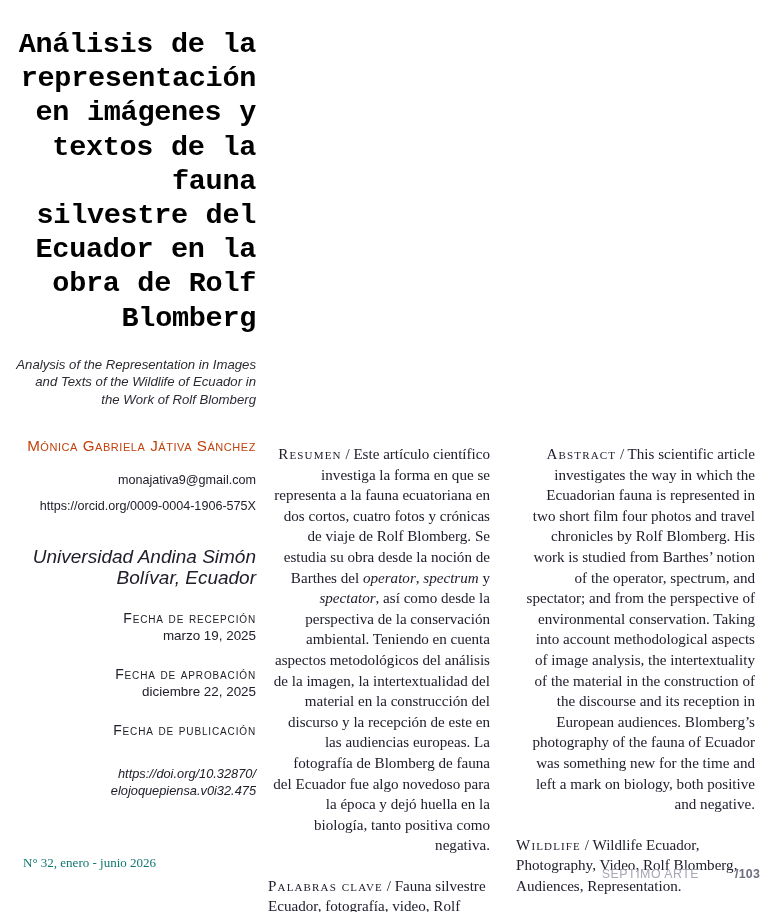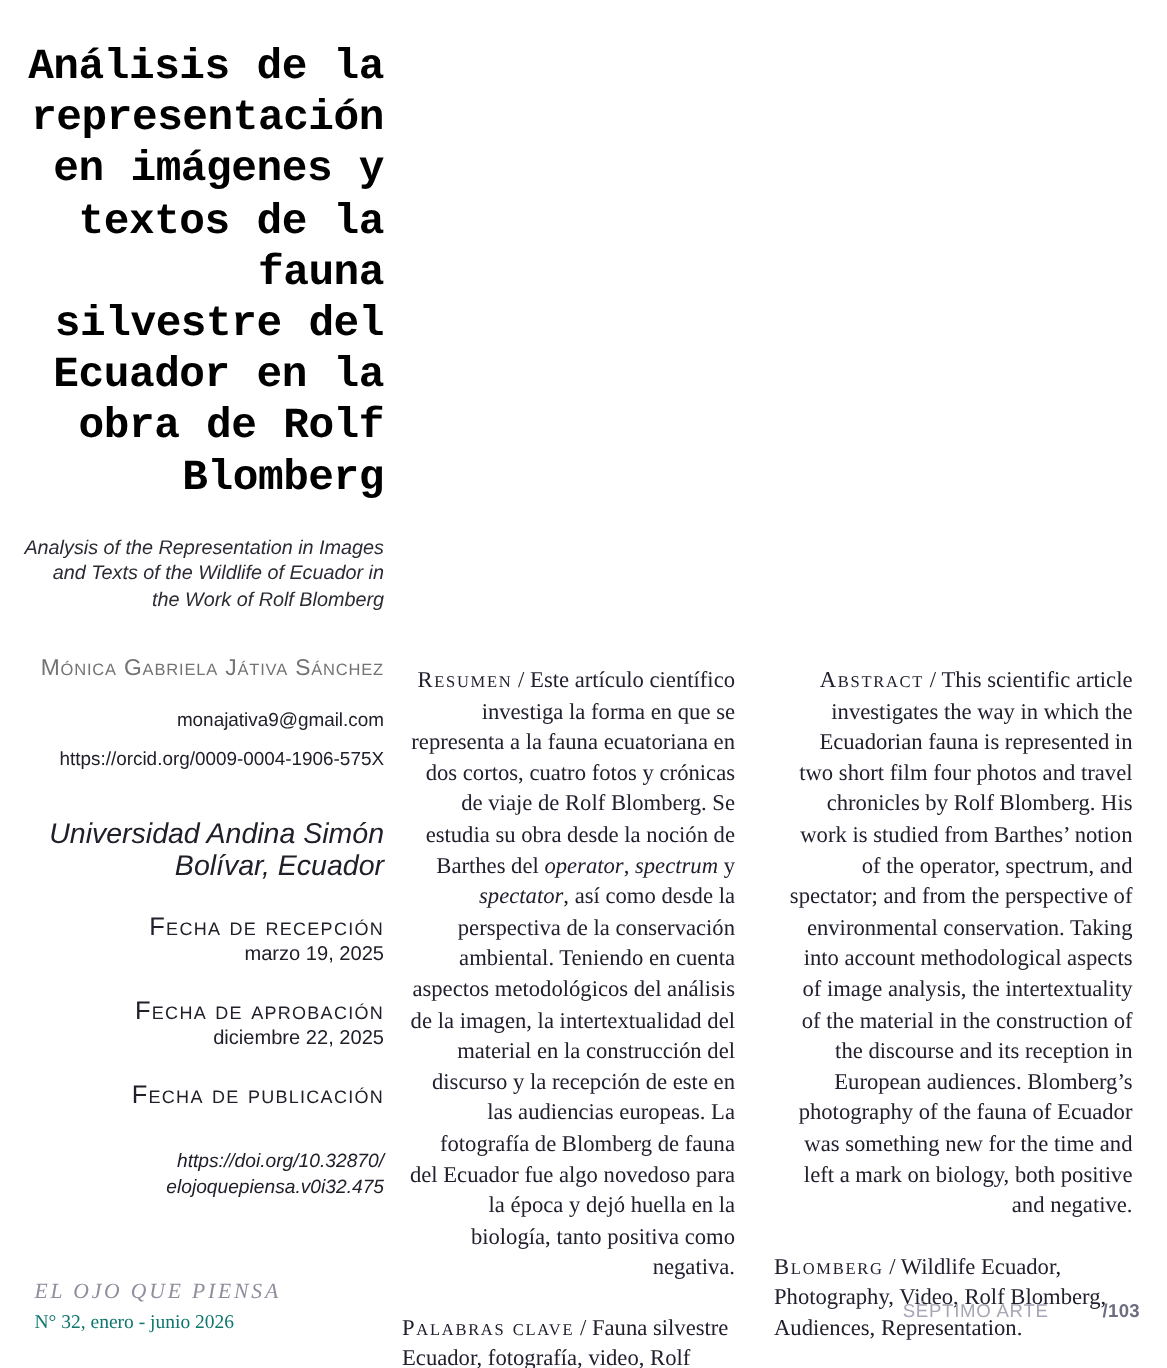--- a/index.html
+++ b/index.html
@@ -46,21 +46,21 @@
     color: #2b2b33;
     margin: 20px 0 0 0;
     text-align: right;
   }
 
   .author-name {
     font-family: "Liberation Sans", sans-serif;
     font-size: 15.2px;
     line-height: 20px;
     letter-spacing: 0.55px;
-    color: #737373;
+    color: #c2410c;
     margin: 28px 0 0 0;
     font-variant: small-caps;
     text-transform: none;
     text-align: right;
     white-space: nowrap;
   }
 
   .author-email {
     font-family: "Liberation Sans", sans-serif;
     font-size: 12.6px;
@@ -88,21 +88,21 @@
     margin: 32px 0 0 0;
     text-align: right;
   }
 
   .date-block {
     margin: 22px 0 0 0;
     text-align: right;
   }
   .date-label {
     font-family: "Liberation Sans", sans-serif;
-    font-size: 17px;
+    font-size: 14px;
     line-height: 16.5px;
     letter-spacing: 0.85px;
     font-variant: small-caps;
     color: #20202a;
     display: block;
   }
   .date-value {
     font-family: "Liberation Sans", sans-serif;
     font-size: 13.4px;
     line-height: 17.5px;
@@ -236,23 +236,22 @@
 
   <div class="col-abstract col-es">
     <p class="abstract-para"><span class="sc-head">Resumen</span><span class="slash"> </span><span>/</span><span> </span><span>Este artículo científico investiga la forma en que se representa a la fauna ecuatoriana en dos cortos, cuatro fotos y crónicas de viaje de Rolf Blomberg. Se estudia su obra desde la noción de Barthes del </span><span class="term-italic">operator</span><span>, </span><span class="term-italic">spectrum</span><span> y </span><span class="term-italic">spectator</span><span>, así como desde la perspectiva de la conservación ambiental. Teniendo en cuenta aspectos metodológicos del análisis de la imagen, la intertextualidad del material en la construcción del discurso y la recepción de este en las audiencias europeas. La fotografía de Blomberg de fauna del Ecuador fue algo novedoso para la época y dejó huella en la biología, tanto positiva como negativa.</span></p>
 
     <p class="kw-para"><span class="sc-head">Palabras clave</span><span class="slash"> </span><span>/</span><span> </span><span>Fauna silvestre Ecuador, fotografía, video, Rolf Blomberg, audiencias, representación.</span></p>
   </div>
 
   <div class="col-abstract col-en">
     <p class="abstract-para"><span class="sc-head">Abstract</span><span class="slash"> </span><span>/</span><span> </span><span>This scientific article investigates the way in which the Ecuadorian fauna is represented in two short film four photos and travel chronicles by Rolf Blomberg. His work is studied from Barthes’ notion of the operator, spectrum, and spectator; and from the perspective of environmental conservation. Taking into account methodological aspects of image analysis, the intertextuality of the material in the construction of the discourse and its reception in European audiences. Blomberg’s photography of the fauna of Ecuador was something new for the time and left a mark on biology, both positive and negative.</span></p>
 
-    <p class="kw-para"><span class="sc-head">Blomberg</span><span class="slash"> </span><span>/</span><span> </span><span>Wildlife Ecuador, Photography, Video, Rolf Blomberg, Audiences, Representation.</span></p>
+    <p class="kw-para"><span class="sc-head">Wildlife</span><span class="slash"> </span><span>/</span><span> </span><span>Wildlife Ecuador, Photography, Video, Rolf Blomberg, Audiences, Representation.</span></p>
   </div>
 
   <div class="footer-left">
-    <p class="journal-name">EL OJO QUE PIENSA</p>
     <p class="journal-issue">N° 32, enero - junio 2026</p>
   </div>
 
   <div class="footer-right"><span>SÉPTIMO ARTE</span><span> </span><span class="page-num">/103</span></div>
 
 </div>
 
 </body></html>

